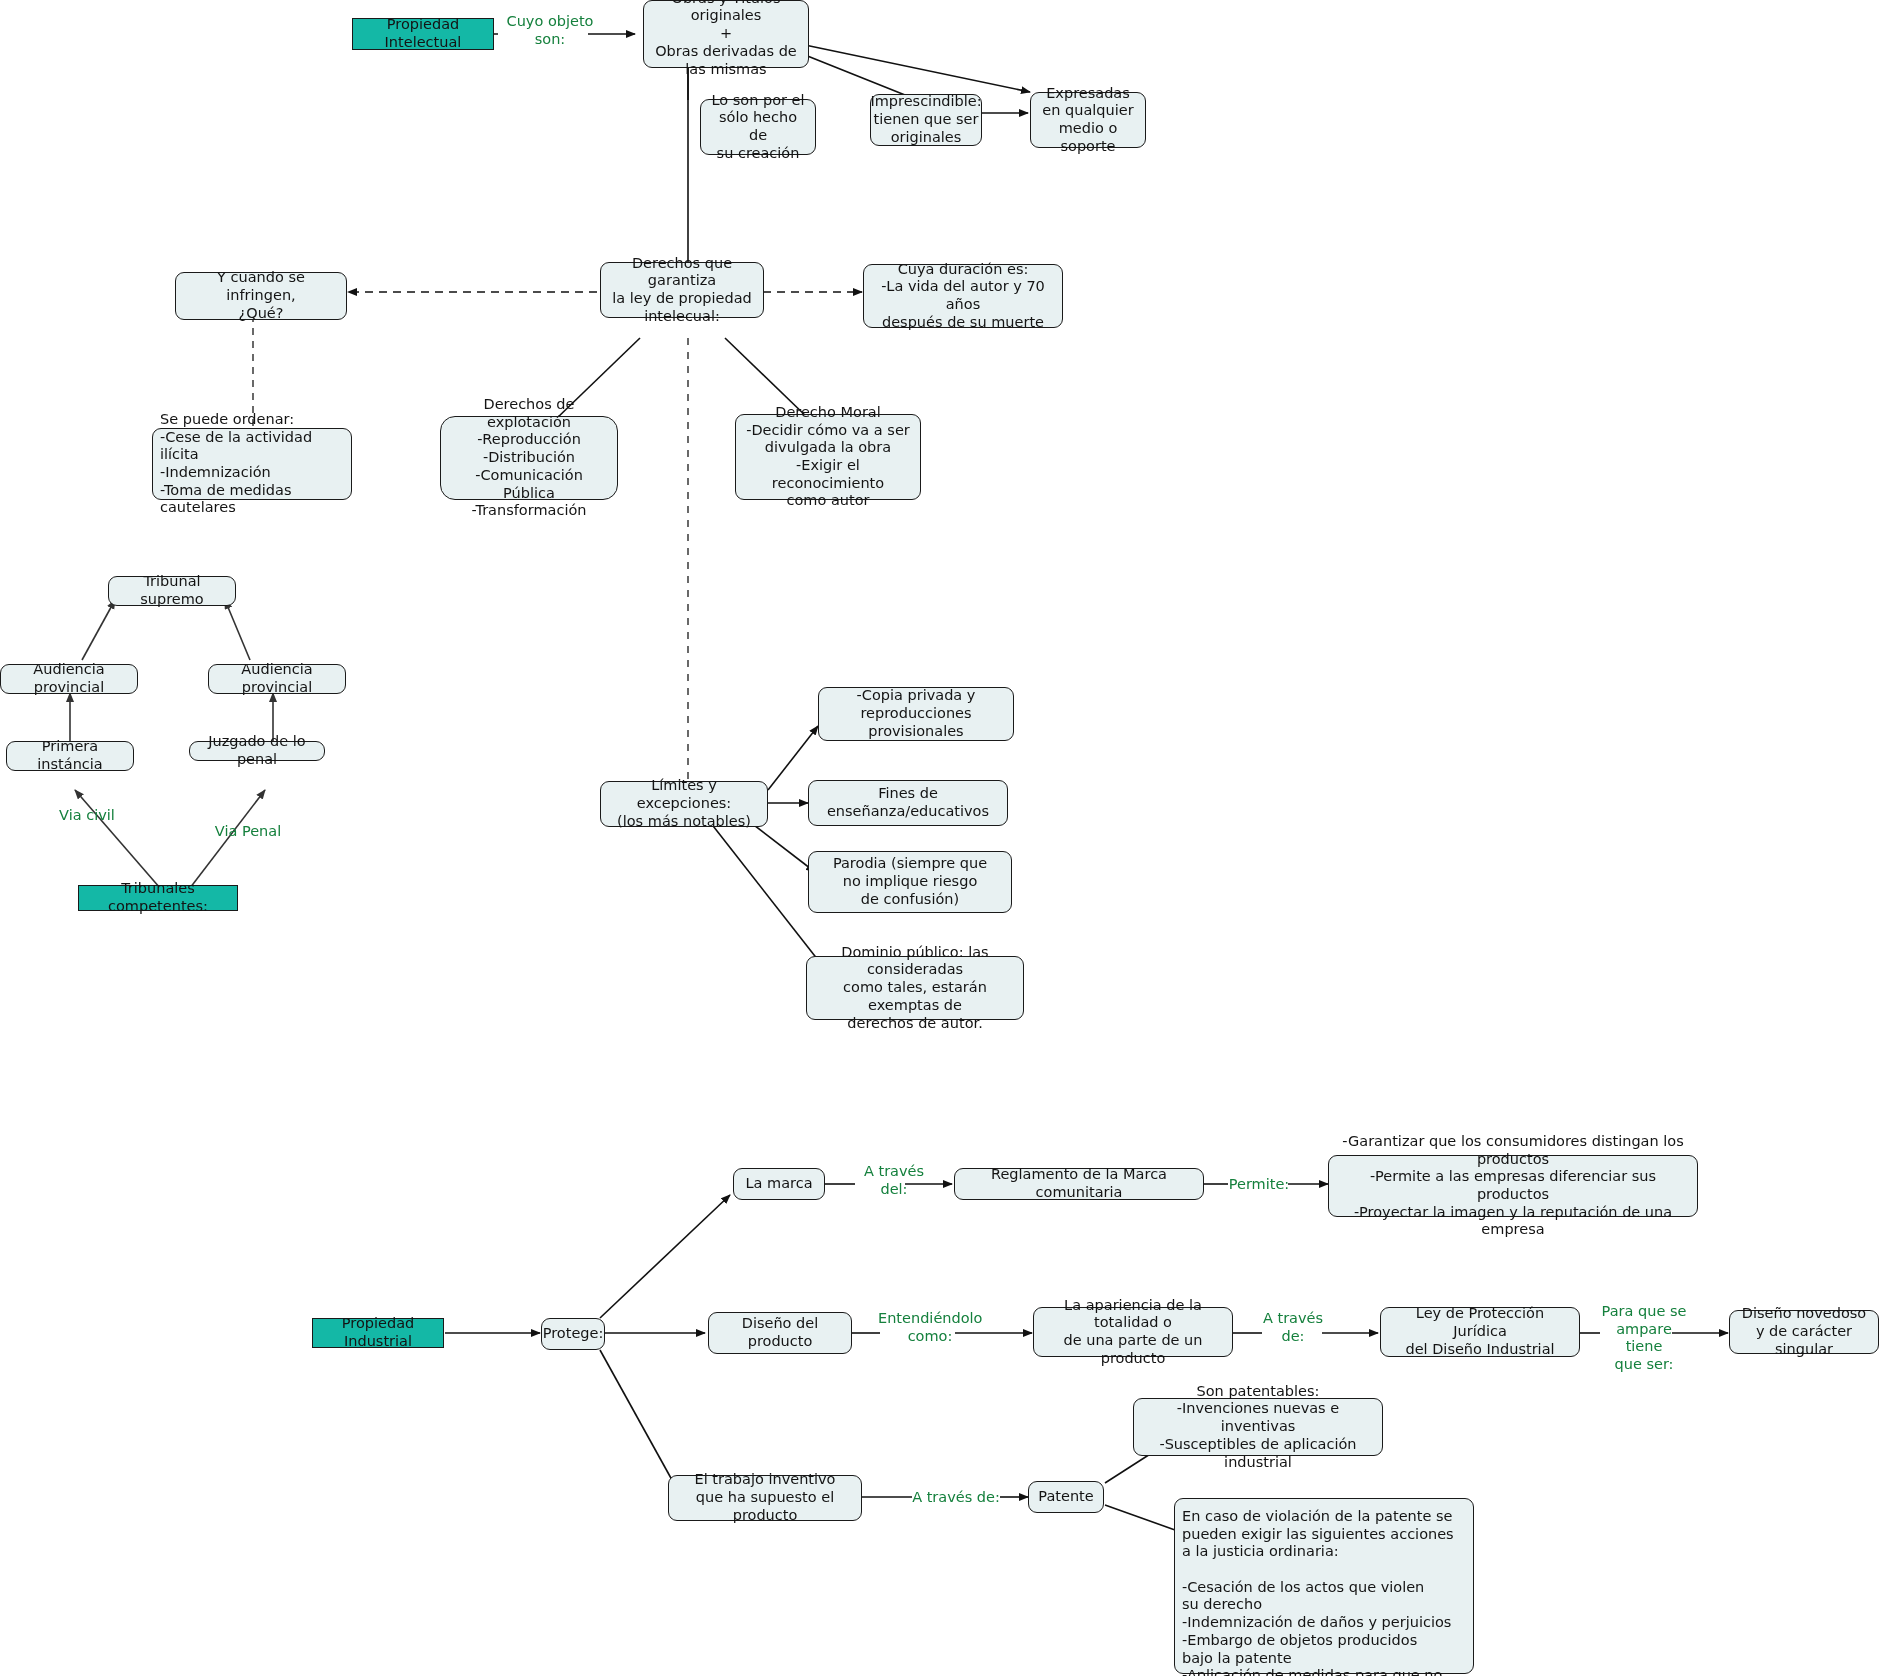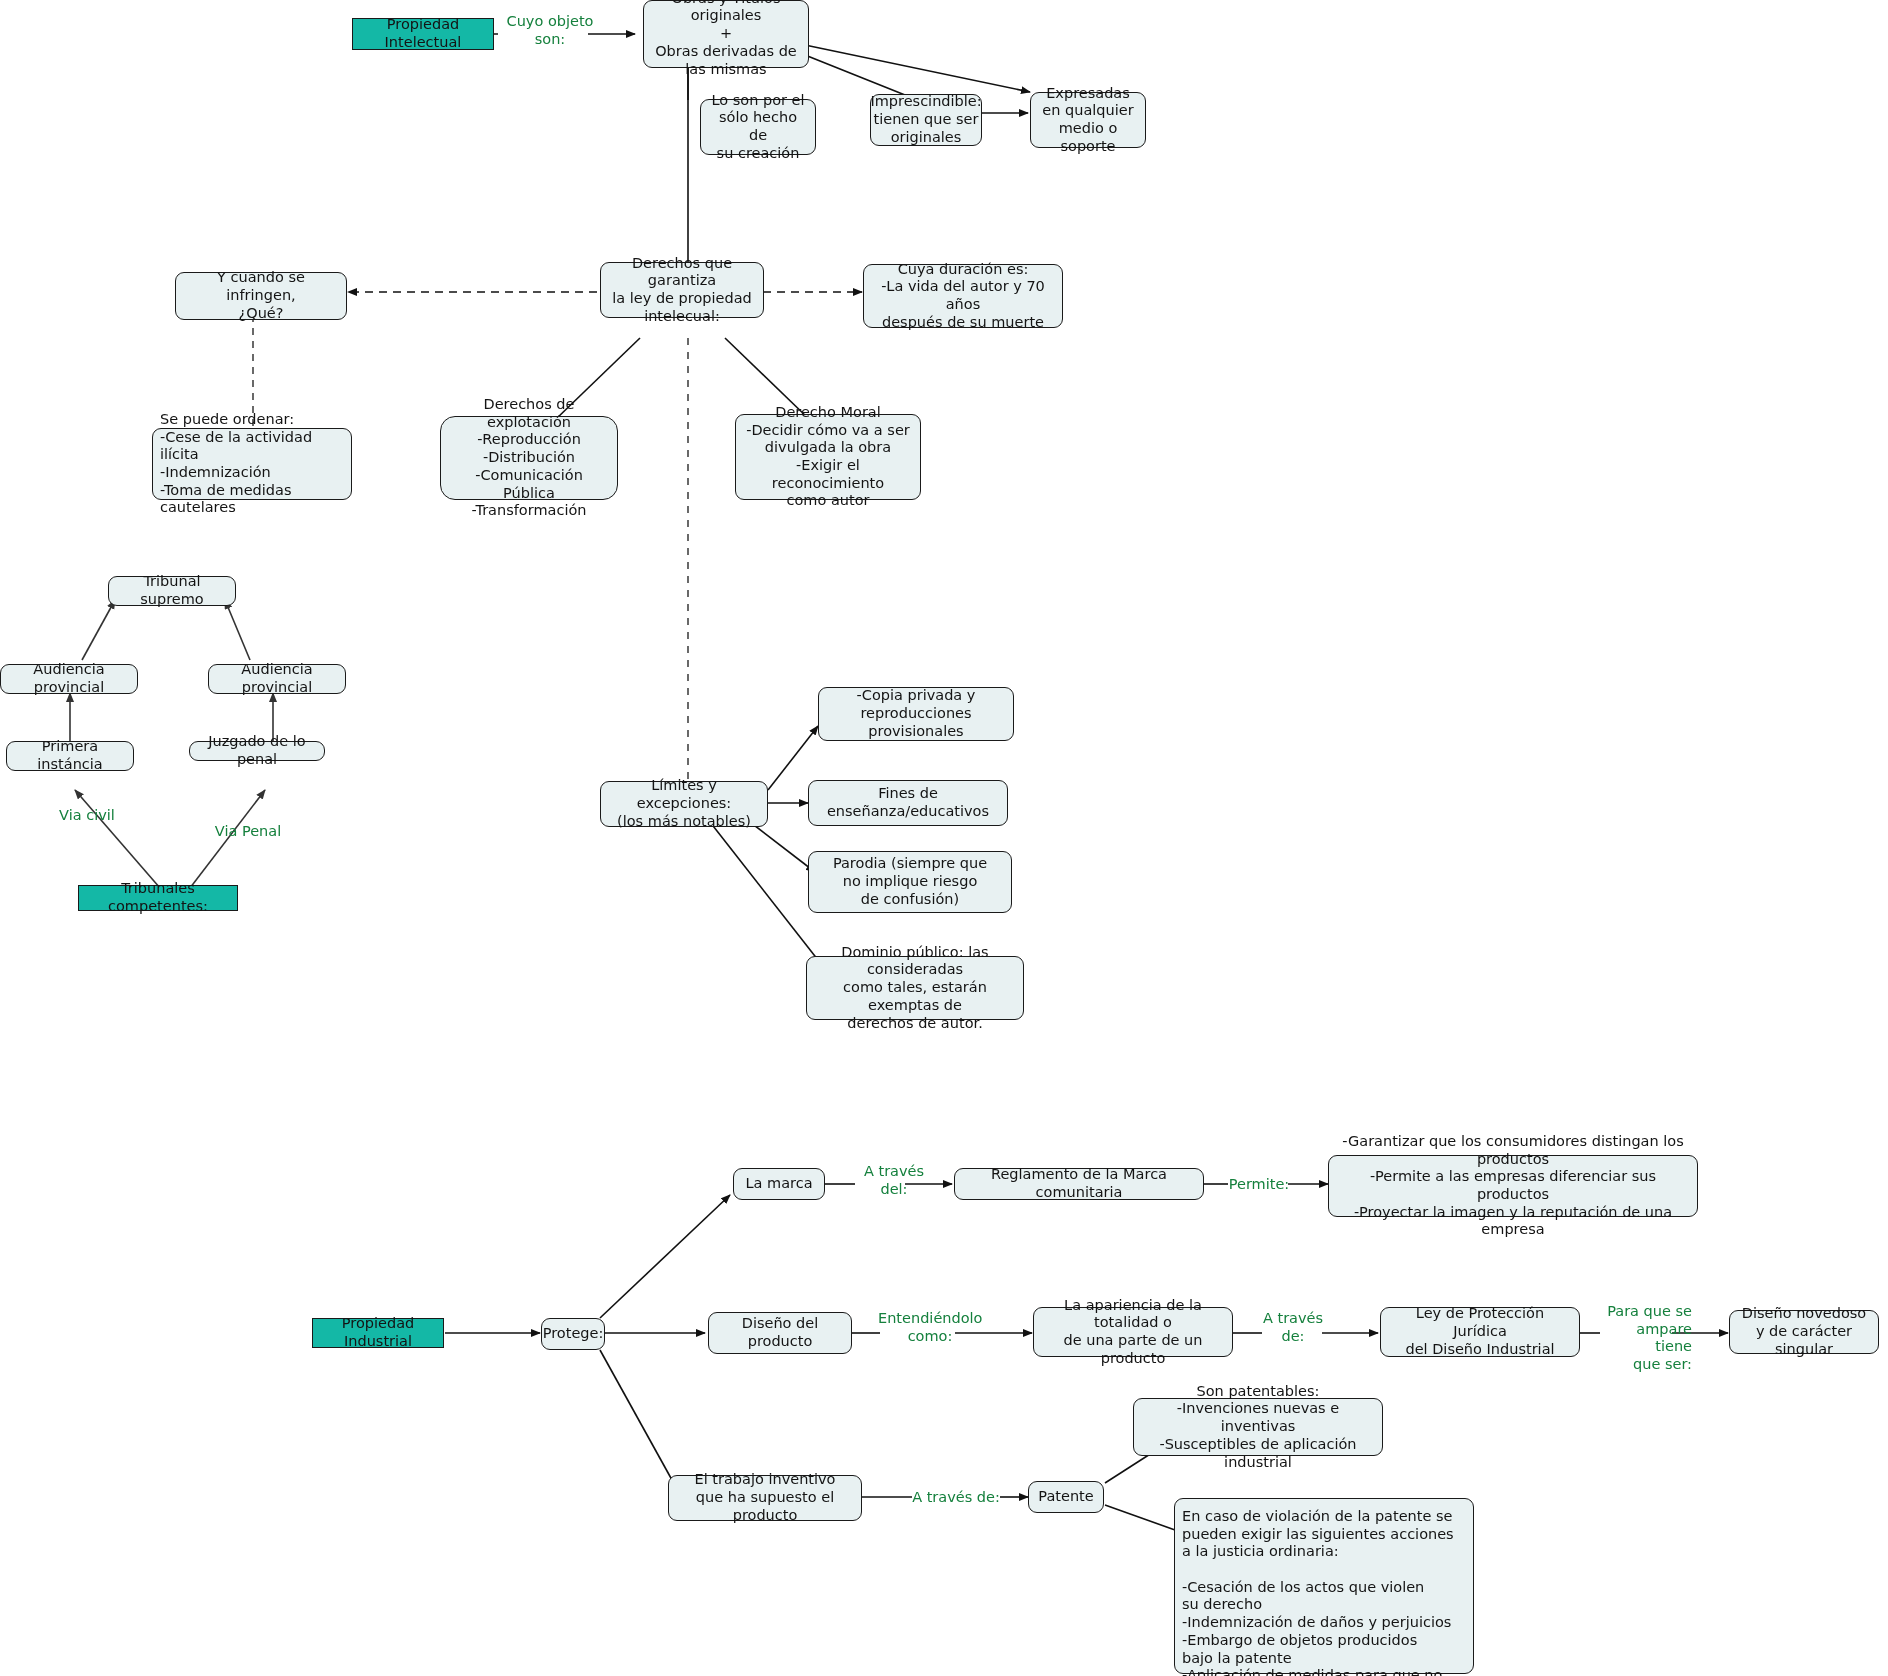--- a/index.html
+++ b/index.html
@@ -266,21 +266,21 @@
 
   <div class="node" style="left:1033px; top:1307px; width:200px; height:50px;">La apariencia de la totalidad o
 de una parte de un producto</div>
 
   <div class="linklabel" style="left:1258px; top:1310px; width:70px;">A través
 de:</div>
 
   <div class="node" style="left:1380px; top:1307px; width:200px; height:50px;">Ley de Protección Jurídica
 del Diseño Industrial</div>
 
-  <div class="linklabel" style="left:1596px; top:1303px; width:96px;text-align:right;">Para que se
+  <div class="linklabel" style="left:1596px; top:1303px; width:96px;">Para que se
 ampare tiene
 que ser:</div>
 
   <div class="node" style="left:1729px; top:1310px; width:150px; height:44px;">Diseño novedoso
 y de carácter singular</div>
 
   <div class="node" style="left:668px; top:1475px; width:194px; height:46px;">El trabajo inventivo
 que ha supuesto el producto</div>
 
   <div class="linklabel" style="left:912px; top:1489px; width:88px;">A través de:</div>

